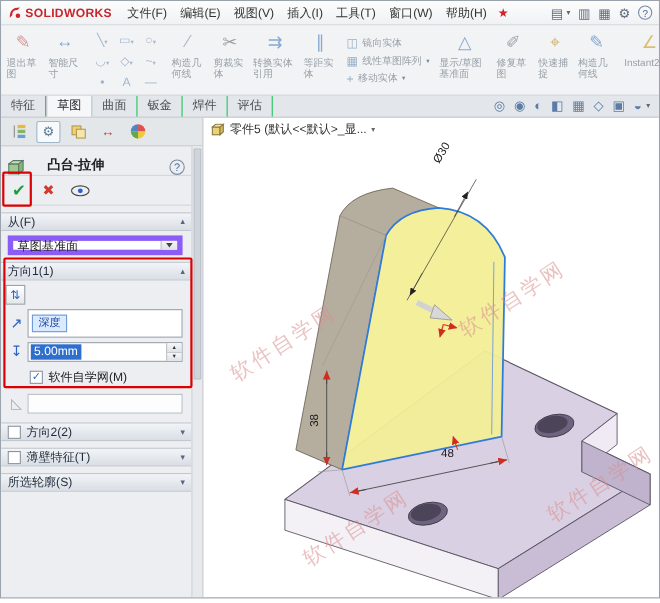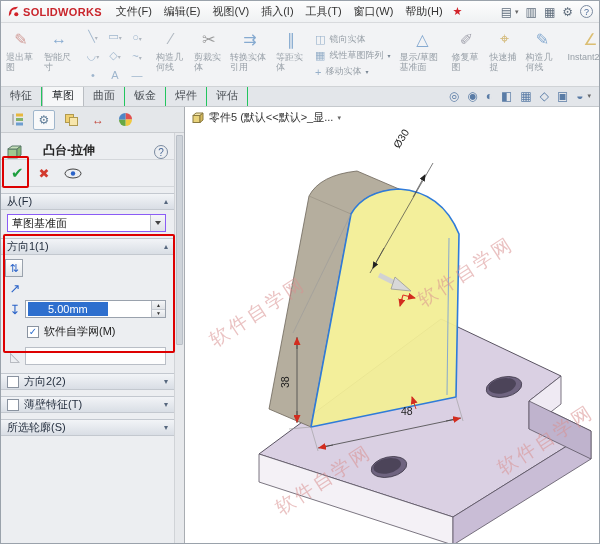--- a/index.html
+++ b/index.html
@@ -51,33 +51,33 @@
 
 .pm{position:relative;height:calc(100% - 26px);padding-right:10px;overflow:hidden}
 .pm-header{display:flex;align-items:flex-end;gap:21px;height:24px;padding:0 6px;margin-top:2px}
 .pm-title{font-size:12px;font-weight:bold;color:#222}
 .pm-help{margin-left:auto;width:14px;height:14px;border:1px solid #7a8aa0;border-radius:50%;font-size:10px;color:#4a6a9a;display:flex;align-items:center;justify-content:center}
 .pm-actions{display:flex;align-items:center;gap:15px;height:28px;padding:0 10px;border-top:1px solid #d4d7db;border-bottom:1px solid #d4d7db}
 .ok{color:#1d9e3e;font-size:15px;font-weight:bold;cursor:default}
 .cancel{color:#d23a2e;font-size:13px;font-weight:bold;cursor:default}
 .sec-h{display:flex;align-items:center;gap:5px;height:17px;background:linear-gradient(#f2f4f7,#d9dee5);border-top:1px solid #c3c8cf;border-bottom:1px solid #c3c8cf;padding:0 6px;font-size:11px;color:#1f2a3a;margin-top:6px;cursor:default}
 .sec-h .chev{margin-left:auto;font-size:8px;color:#56677e}
-.combo{display:flex;align-items:center;height:18px;background:#fff;border:1px solid #8b5cf6;font-size:11px;color:#222;padding-left:4px}
+.combo{display:flex;align-items:center;height:18px;background:#fff;border:5px solid #8b5cf6;font-size:11px;color:#222;padding-left:4px}
 .combo.full{margin:4px 8px 0 6px}
 .combo.grow{flex:1;margin-right:8px}
 .dd-btn{margin-left:auto;width:15px;align-self:stretch;background:linear-gradient(#f5f6f8,#dfe2e6);border-left:1px solid #b9bec6;display:flex;align-items:center;justify-content:center}
 .dd-arrow{width:0;height:0;border-left:3.5px solid transparent;border-right:3.5px solid transparent;border-top:4px solid #444}
 .row{display:flex;align-items:center;margin:4px 0 0 4px}
 .row-icon{width:20px;text-align:center;font-size:13px;color:#2a63c8;flex:none}
 .row-icon.disabled-icon{color:#a9adb4}
 .dirbtn{width:18px;height:18px;border:1px solid #9aa2ad;background:linear-gradient(#fff,#e4e7ea);display:flex;align-items:center;justify-content:center;font-size:11px;color:#2a63c8;margin-right:2px;flex:none;cursor:default}
 .listbox{flex:1;height:26px;background:#fff;border:1px solid #9aa2ad;margin-right:8px;position:relative}
 .tooltip{position:absolute;left:3px;top:4px;background:#dceaff;border:1px solid #6f9bd8;color:#1a47a3;font-size:10px;padding:0 5px;line-height:14px}
 .spin{flex:1;height:18px;background:#fff;border:1px solid #9aa2ad;margin-right:8px;display:flex;align-items:center;font-size:11px;color:#222}
-.spin .val{background:#2e6fce;color:#fff;padding:0 20px;margin-left:2px;line-height:14px}
+.spin .val{background:#2e6fce;color:#fff;padding:0 3px;margin-left:2px;line-height:14px}
 .spin-btns{margin-left:auto;display:flex;flex-direction:column;width:14px;align-self:stretch}
 .sb{flex:1;display:flex;align-items:center;justify-content:center;background:linear-gradient(#f5f6f8,#dfe2e6);border-left:1px solid #b9bec6;font-size:5px;color:#333}
 .sb:first-child{border-bottom:1px solid #c5cad1}
 .spin.disabled-input{background:#fdfdfd;border-color:#b9bec6}
 .cb-row{display:flex;align-items:center;gap:5px;margin:6px 0 0 26px;font-size:11px;color:#222}
 .cb{width:12px;height:12px;background:#fff;border:1px solid #8a93a0;display:flex;align-items:center;justify-content:center;font-size:10px;line-height:10px;color:#2e6fce;font-weight:bold;flex:none}
 .cb-row.disabled,.cb-row.disabled .cb{color:#9aa0a8;border-color:#b6bbc2}
 .mt8{margin-top:8px}
 .redbox{position:absolute;border:2px solid #dd0000;border-radius:2px;pointer-events:none;z-index:5}
 .pscroll{position:absolute;right:0;top:26px;bottom:0;width:10px;background:#e7e9ec;border-left:1px solid #d0d3d7}
@@ -311,20 +311,23 @@
 
         <div class="sec-h">
           <span>方向1(1)</span>
           <span class="chev">▴</span>
         </div>
         <div class="row">
           <span class="dirbtn">⇅</span>
         </div>
         <div class="row">
           <span class="row-icon">↗</span>
+          <div class="listbox">
+            <div class="tooltip">深度</div>
+          </div>
         </div>
         <div class="row">
           <span class="row-icon">↧</span>
           <div class="spin">
             <span class="val">5.00mm</span>
             <span class="spin-btns">
               <span class="sb">▲</span>
               <span class="sb">▼</span>
             </span>
           </div>

